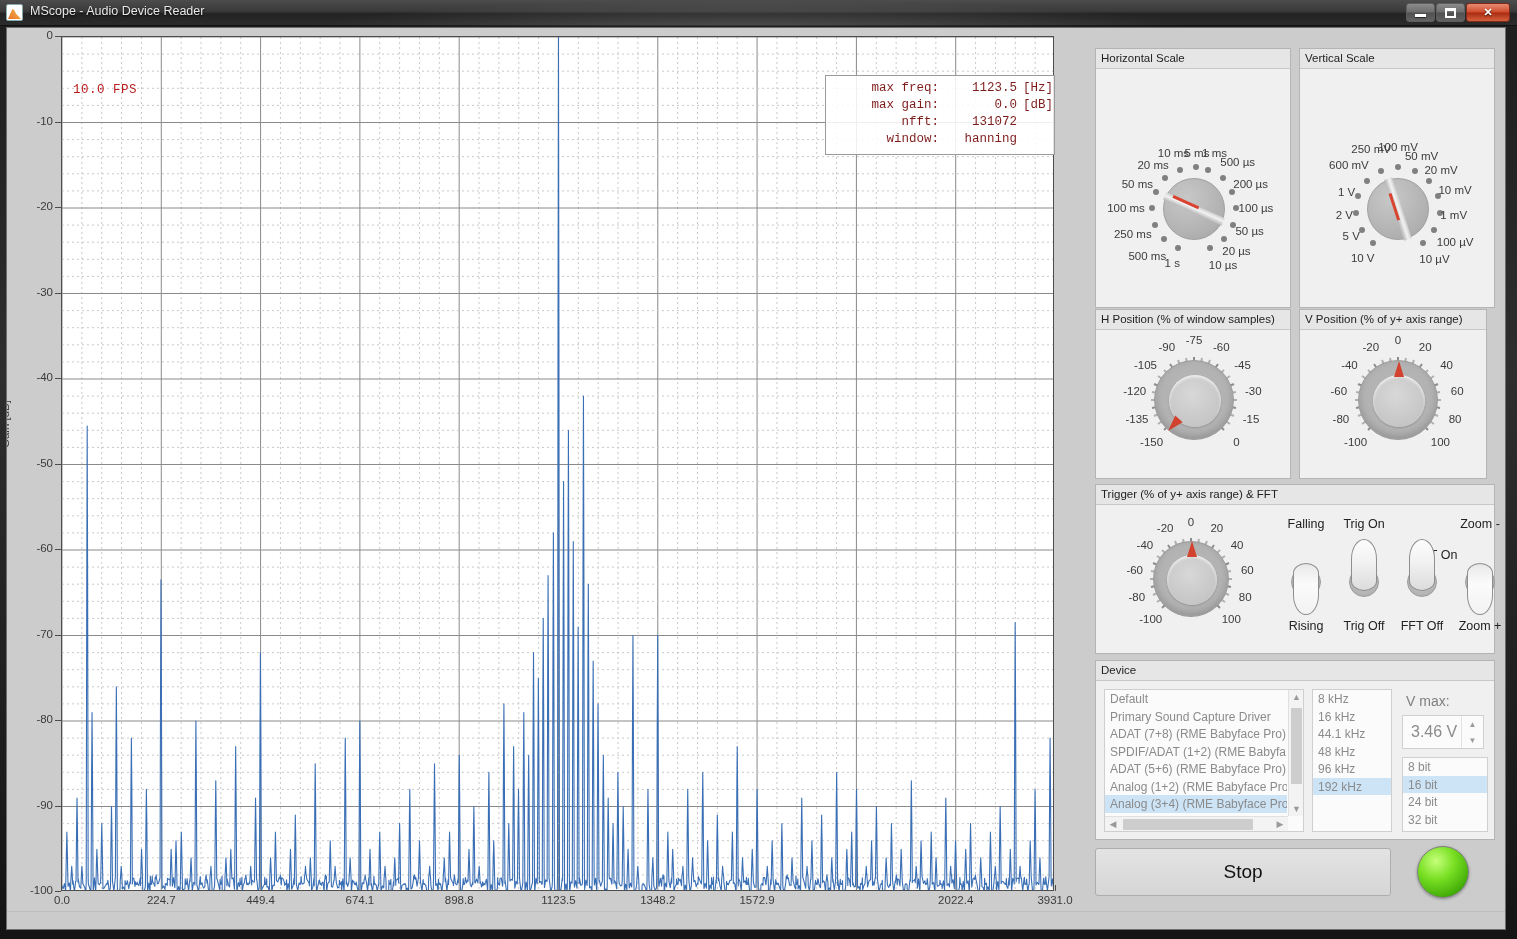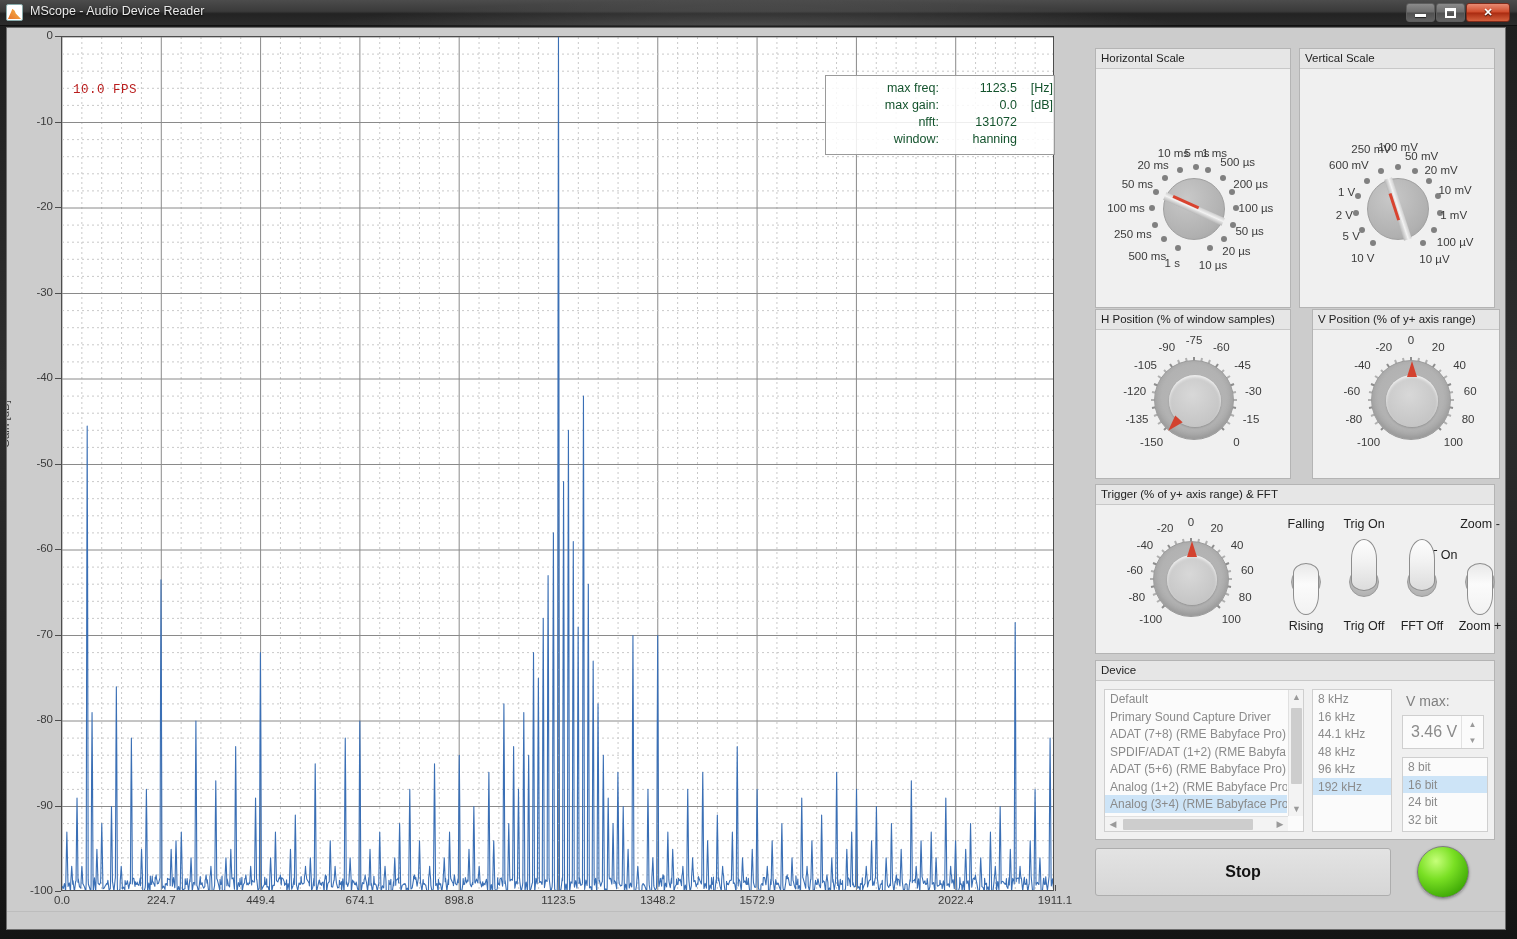--- a/index.html
+++ b/index.html
@@ -49,21 +49,21 @@
     font-size:11.5px; color:#3b3b3b; }
   .ytick { position:absolute; right:1051px; font-size:11.5px; color:#3b3b3b;
     text-align:right; width:46px; transform:translateY(-7px); }
   .ytick-mark { position:absolute; left:48px; width:6px; height:1px; background:#4d4d4d; }
   .xtick { position:absolute; top:866px; font-size:11.5px; color:#3b3b3b;
     transform:translateX(-50%); white-space:nowrap; }
   .xtick-mark { position:absolute; top:857px; width:1px; height:6px; background:#4d4d4d; }
   #fps { position:absolute; left:66px; top:55px; font-family:"Liberation Mono", monospace;
     font-size:12.5px; color:#b91c1c; letter-spacing:.5px; }
   #infobox { position:absolute; left:824px; top:52px; width:222px;
-    font-family:Liberation Sans, sans-serif; font-size:12.5px; color:#14532d;
+    font-family:Liberation Mono, monospace; font-size:12.5px; color:#7f1d1d;
     line-height:17px; }
   #infobox .row { display:flex; }
   #infobox .lbl { width:108px; text-align:right; }
   #infobox .val { width:78px; text-align:right; }
   #infobox .unit { width:36px; text-align:right; padding-left:4px; }
   #infobox-border { position:absolute; left:818px; top:47px; width:230px; height:80px;
     border:1px solid #9a9a9a; background:rgba(255,255,255,0.85); }
 
   
   #controls { position:absolute; left:1075px; top:0; width:425px; height:903px; }
@@ -137,21 +137,21 @@
   #vmax-box { position:absolute; background:#fbfbfb; border:1px solid #cfcfcf;
     display:flex; align-items:center; }
   #vmax-val { font-size:16px; color:#8b8b8b; padding-left:8px; }
   #vmax-spin { position:absolute; right:0; top:0; bottom:0; width:22px;
     border-left:1px solid #e2e2e2; }
   #vmax-spin div { height:50%; display:flex; align-items:center; justify-content:center;
     font-size:8px; color:#9a9a9a; }
 
   #stop-button { position:absolute; background:linear-gradient(to bottom,#e3e3e3,#d6d6d6);
     border:1px solid #adadad; border-radius:3px; display:flex; align-items:center;
-    justify-content:center; font-size:16px; font-weight:bold; color:#111; }
+    justify-content:center; font-size:19px; font-weight:normal; color:#111; }
   #led { position:absolute; border-radius:50%;
     background:radial-gradient(circle at 36% 28%, #c6ff7a 0%, #7ae024 38%, #3faa06 78%, #2b7d04 100%);
     border:1px solid #7d7d7d; box-shadow:0 1px 3px rgba(0,0,0,.35); }
 
   #statusbar { position:absolute; left:0; bottom:0; width:1500px; height:18px; background:#cbcbcb;
     border-top:1px solid #bdbdbd; }
 </style>
 </head>
 <body>
 
@@ -220,21 +220,21 @@
           <div class="xtick" style="left: 551.478px;">1123.5</div>
           <div class="xtick-mark" style="left: 551.478px;"></div>
           <div class="xtick" style="left: 650.773px;">1348.2</div>
           <div class="xtick-mark" style="left: 650.773px;"></div>
           <div class="xtick" style="left: 750.069px;">1572.9</div>
           <div class="xtick-mark" style="left: 750.069px;"></div>
           <div class="xtick" style="left: 849.409px; margin-top: 36px;">1797.7</div>
           <div class="xtick-mark" style="left: 849.409px;"></div>
           <div class="xtick" style="left: 948.704px;">2022.4</div>
           <div class="xtick-mark" style="left: 948.704px;"></div>
-          <div class="xtick" style="left: 1048px;">1911.1</div>
+          <div class="xtick" style="left: 1048px;">3931.0</div>
           <div class="xtick-mark" style="left: 1048px;"></div>
         </div>
 
       <div id="plot-area">
         <svg id="gridsvg" width="993" height="855" style="position:absolute;left:0;top:0;">
             <line x1="0" y1="0" x2="0" y2="855" stroke="#8a8a8a" stroke-width="1"></line>
             <line x1="19.859116194205864" y1="0" x2="19.859116194205864" y2="855" stroke="#c9c9c9" stroke-width="1" stroke-dasharray="2,3"></line>
             <line x1="39.71823238841173" y1="0" x2="39.71823238841173" y2="855" stroke="#c9c9c9" stroke-width="1" stroke-dasharray="2,3"></line>
             <line x1="59.577348582617596" y1="0" x2="59.577348582617596" y2="855" stroke="#c9c9c9" stroke-width="1" stroke-dasharray="2,3"></line>
             <line x1="79.43646477682346" y1="0" x2="79.43646477682346" y2="855" stroke="#c9c9c9" stroke-width="1" stroke-dasharray="2,3"></line>
@@ -378,21 +378,21 @@
             <div class="dlabel" style="left: 141.648px; top: 25.1934px;">500 µs</div>
             <div class="dot" style="left: 133.369px; top: 51.9171px;"></div>
             <div class="dlabel" style="left: 154.64px; top: 46.7823px;">200 µs</div>
             <div class="dot" style="left: 136.994px; top: 68.267px;"></div>
             <div class="dlabel" style="left: 159.991px; top: 70.918px;">100 µs</div>
             <div class="dot" style="left: 133.942px; top: 84.7335px;"></div>
             <div class="dlabel" style="left: 153.631px; top: 94.4764px;">50 µs</div>
             <div class="dot" style="left: 124.698px; top: 98.6985px;"></div>
             <div class="dlabel" style="left: 140.426px; top: 114.426px;">20 µs</div>
             <div class="dot" style="left: 110.733px; top: 107.942px;"></div>
-            <div class="dlabel" style="left: 117px; top: 127.631px;">10 µs</div>
+            <div class="dlabel" style="left: 127px; top: 127.631px;">10 µs</div>
             <div class="dot" style="left: 79.2665px; top: 107.942px;"></div>
             <div class="dlabel" style="left: 76.2728px; top: 125.777px;">1 s</div>
             <div class="dot" style="left: 65.3015px; top: 98.6985px;"></div>
             <div class="dlabel" style="left: 51.331px; top: 118.669px;">500 ms</div>
             <div class="dot" style="left: 56.0583px; top: 84.7335px;"></div>
             <div class="dlabel" style="left: 36.8059px; top: 96.724px;">250 ms</div>
             <div class="dot" style="left: 53.0064px; top: 68.267px;"></div>
             <div class="dlabel" style="left: 30.0104px; top: 70.8132px;">100 ms</div>
             <div class="dot" style="left: 56.6311px; top: 51.9171px;"></div>
             <div class="dlabel" style="left: 41.3602px; top: 46.7823px;">50 ms</div>
@@ -489,21 +489,21 @@
                 <i></i>
               </div>
               <div class="inner" style="left: 14px; top: 14px; width: 52px; height: 52px;"></div>
               <div class="ptr" style="left: 40px; top: 0px; height: 16px; transform: rotate(222deg); transform-origin: 50% 40px;">
                 <i></i>
               </div>
             </div>
           </div>
       </div>
 
-      <div class="panel" style="left:230px;top:281px;width:188px;height:170px;">
+      <div class="panel" style="left:217px;top:281px;width:188px;height:170px;">
         <div class="phdr">V Position (% of y+ axis range)</div>
         <div class="dialwrap" id="vpos-dial" style="left:0;top:20px;width:196px;height:150px;">
             <div class="tick" style="height: 11px; left: 66.5944px; top: 100.406px; transform: rotate(225deg); transform-origin: 50% 0%; background: rgb(141, 141, 141);"></div>
             <div class="tick" style="height: 8px; left: 61.2468px; top: 93.8895px; transform: rotate(236.25deg); transform-origin: 50% 0%; background: rgb(176, 176, 176);"></div>
             <div class="tick" style="height: 8px; left: 57.2732px; top: 86.4554px; transform: rotate(247.5deg); transform-origin: 50% 0%; background: rgb(176, 176, 176);"></div>
             <div class="tick" style="height: 11px; left: 54.8262px; top: 78.3889px; transform: rotate(258.75deg); transform-origin: 50% 0%; background: rgb(141, 141, 141);"></div>
             <div class="tick" style="height: 8px; left: 54px; top: 70px; transform: rotate(270deg); transform-origin: 50% 0%; background: rgb(176, 176, 176);"></div>
             <div class="tick" style="height: 8px; left: 54.8262px; top: 61.6111px; transform: rotate(281.25deg); transform-origin: 50% 0%; background: rgb(176, 176, 176);"></div>
             <div class="tick" style="height: 11px; left: 57.2732px; top: 53.5446px; transform: rotate(292.5deg); transform-origin: 50% 0%; background: rgb(141, 141, 141);"></div>
             <div class="tick" style="height: 8px; left: 61.2468px; top: 46.1105px; transform: rotate(303.75deg); transform-origin: 50% 0%; background: rgb(176, 176, 176);"></div>

